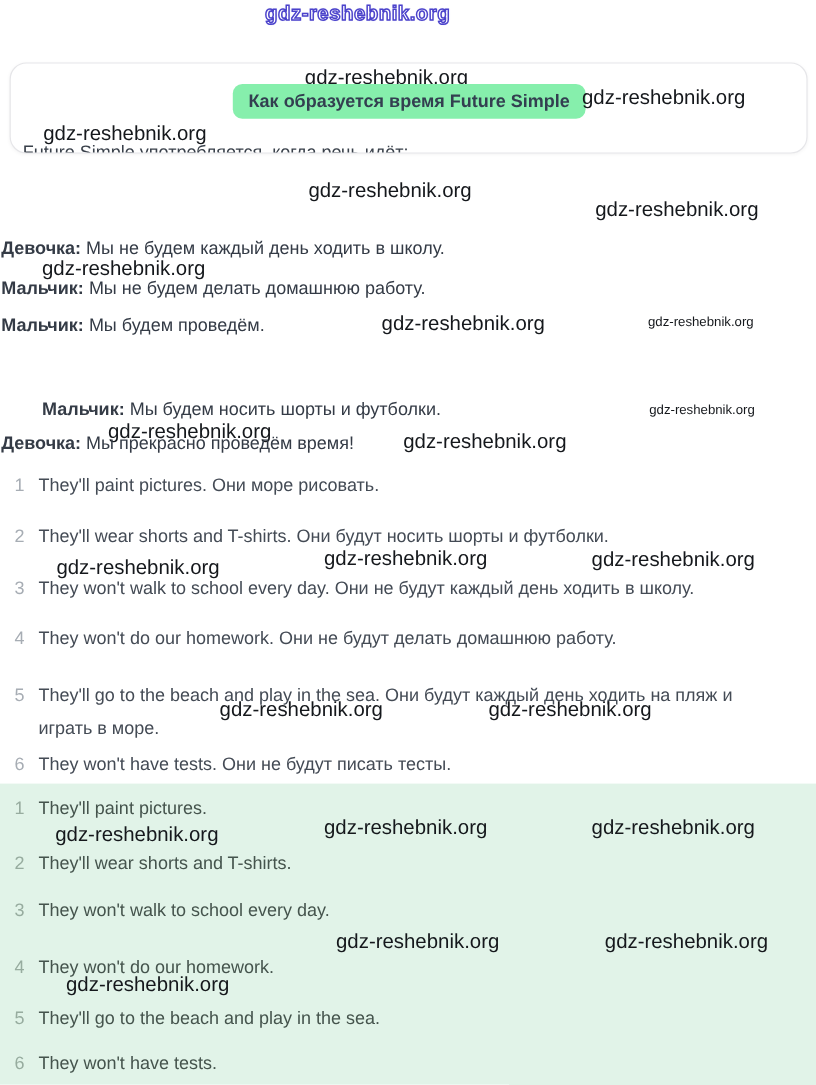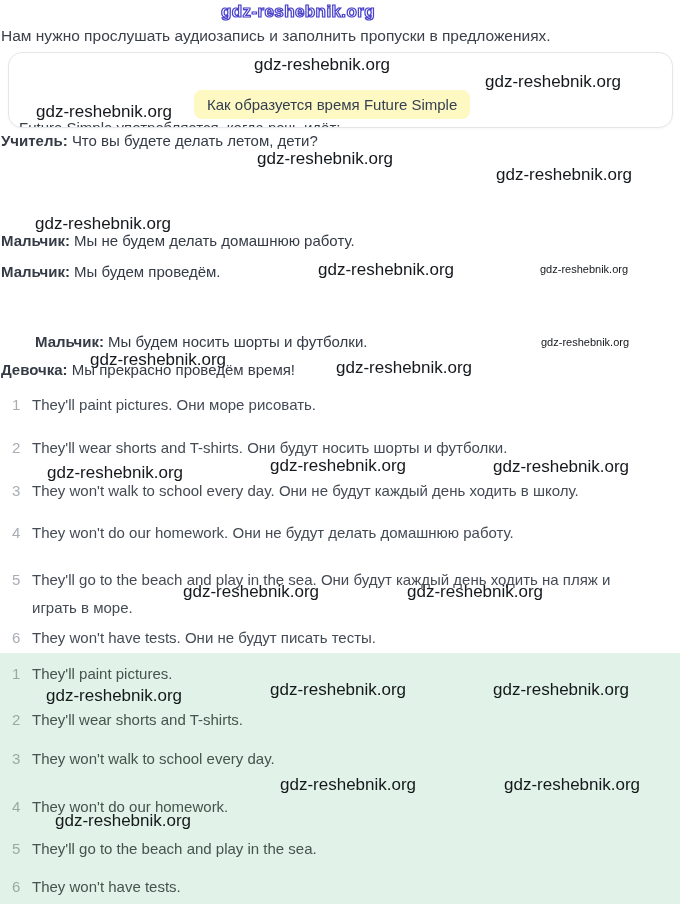--- a/index.html
+++ b/index.html
@@ -8,52 +8,51 @@
         font-family:"Liberation Sans",sans-serif;}
   .wm{position:absolute;font-size:17px;color:#15181c;white-space:nowrap;line-height:1;}
   .wm-small{font-size:11px;}
   .wm-outline{position:absolute;left:0;right:0;top:2px;text-align:center;
         font-size:17px;font-weight:700;letter-spacing:.4px;color:#ffffff;
         -webkit-text-stroke:1.2px #4b42cb;text-shadow:0 0 1px #4b42cb;}
   .intro{position:absolute;left:1px;top:27px;font-size:15.5px;color:#3a414b;white-space:nowrap;}
   .card{position:absolute;left:8px;top:52px;width:663px;height:74px;background:#fff;
         border:1px solid #e6e6e9;border-radius:14px;overflow:hidden;
         box-shadow:0 1px 3px rgba(0,0,0,.04);}
-  .pill{position:absolute;left:185px;top:17px;background:#fef9c3;border-radius:8px;
-        padding:6px 13px 6px 13px;font-weight:400;font-size:15px;color:#333f50;white-space:nowrap;margin-top:20px;}
+  .pill{position:absolute;left:185px;top:17px;background:#86efac;border-radius:8px;
+        padding:6px 13px 6px 13px;font-weight:700;font-size:15px;color:#333f50;white-space:nowrap;}
   .clipped{position:absolute;left:10px;top:66px;font-size:15px;color:#39404a;white-space:nowrap;}
   .line{position:absolute;left:1px;font-size:15px;color:#343b46;white-space:nowrap;line-height:16px;}
   .line b{font-weight:700;}
   .green{position:absolute;left:0;top:653px;width:680px;height:251px;background:#e1f3e8;}
   .item{position:absolute;left:0;padding-left:32px;width:616px;font-size:15px;
         color:#444b55;line-height:20px;}
   .item .num{position:absolute;left:12px;top:0;color:#a7adb4;}
   .g-item{color:#45544d;}
   .g-item .num{color:#97ac9f;}
 </style>
 </head>
 <body>
 
 <div class="page">
 
   <div class="wm-outline">gdz-reshebnik.org</div>
 
-  <div class="intro">Нам нужно прослушать аудиозапись и заполнить пропуски в предложениях.</div>
 
   <div class="card">
     <div class="wm" style="left:245px;top:3px;">gdz-reshebnik.org</div>
     <div class="pill">Как образуется время Future Simple</div>
     <div class="wm" style="left:476px;top:20px;">gdz-reshebnik.org</div>
     <div class="wm" style="left:27px;top:50px;">gdz-reshebnik.org</div>
     <div class="clipped">Future Simple употребляется, когда речь идёт:</div>
   </div>
 
-  <div class="line" style="top:133px;"><b>Учитель:</b> <span>Что вы будете делать летом, дети?</span></div>
   <div class="wm" style="left:257px;top:150px;">gdz-reshebnik.org</div>
   <div class="wm" style="left:496px;top:166px;">gdz-reshebnik.org</div>
+  <div class="line" style="top:200px;"><b>Девочка:</b> <span>Мы не будем каждый день ходить в школу.</span></div>
   <div class="wm" style="left:35px;top:215px;">gdz-reshebnik.org</div>
   <div class="line" style="top:233px;"><b>Мальчик:</b> <span>Мы не будем делать домашнюю работу.</span></div>
   <div class="line" style="top:264px;"><b>Мальчик:</b> <span>Мы будем проведём.</span></div>
   <div class="wm" style="left:318px;top:261px;">gdz-reshebnik.org</div>
   <div class="wm wm-small" style="left:540px;top:264px;">gdz-reshebnik.org</div>
   <div class="line" style="top:334px;padding-left:34px;"><b>Мальчик:</b> <span>Мы будем носить шорты и футболки.</span></div>
   <div class="wm wm-small" style="left:541px;top:337px;">gdz-reshebnik.org</div>
   <div class="wm" style="left:90px;top:351px;">gdz-reshebnik.org</div>
   <div class="line" style="top:362px;"><b>Девочка:</b> <span>Мы прекрасно проведём время!</span></div>
   <div class="wm" style="left:336px;top:359px;">gdz-reshebnik.org</div>

